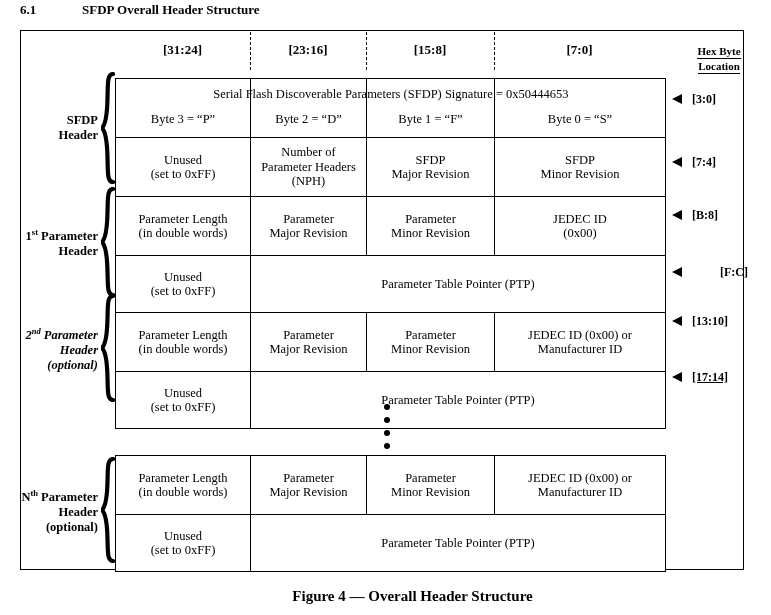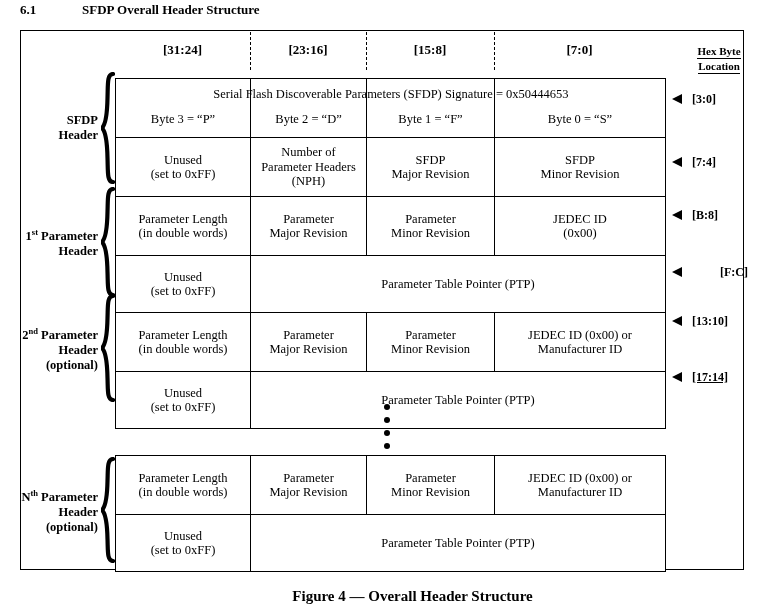--- a/index.html
+++ b/index.html
@@ -377,21 +377,21 @@
     <span><span>1</span><sup>st</sup><span> Parameter</span></span><br>
     <span>Header</span>
   </div>
   <div class="brace">
     <svg width="14" height="110" viewBox="0 0 14 110">
       <path d="M12 2 C6 2 7 12 6.5 25 C6.2 41 5 51 1 55 C5 59 6.2 69 6.5 85 C7 98 6 108 12 108" fill="none" stroke="#000" stroke-width="4.2" stroke-linecap="round"></path>
     </svg>
   </div>
 </div>
 
-<div class="group-label" style="left:14px; top:292px; width:101px; height:112px;">
+<div class="group-label" style="left:14px; top:292px; width:101px; height:112px;font-style:italic;">
   <div class="gl-text">
     <span><span>2</span><sup>nd</sup><span> Parameter</span></span><br>
     <span>Header</span><br>
     <span>(optional)</span>
   </div>
   <div class="brace">
     <svg width="14" height="108" viewBox="0 0 14 108">
       <path d="M12 2 C6 2 7 12 6.5 24 C6.2 40 5 50 1 54 C5 58 6.2 68 6.5 84 C7 96 6 106 12 106" fill="none" stroke="#000" stroke-width="4.2" stroke-linecap="round"></path>
     </svg>
   </div>

